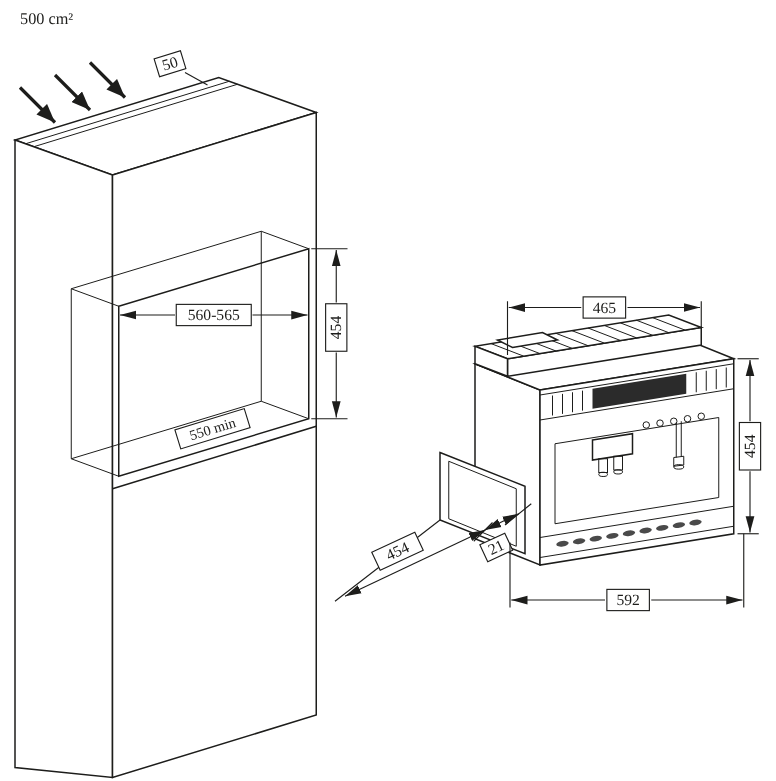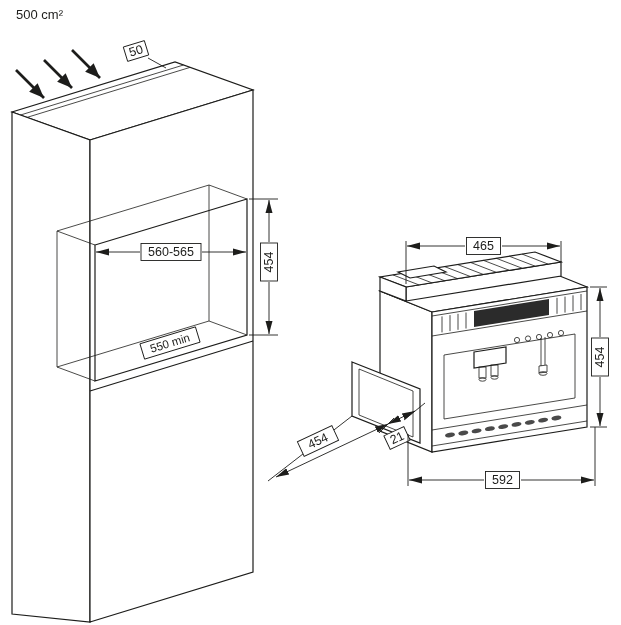--- a/index.html
+++ b/index.html
@@ -1,18 +1,18 @@
 <!DOCTYPE html>
 <html><head>
 <meta charset="utf-8">
 <style>
   html,body{margin:0;padding:0;background:#ffffff;}
   .stage{
     position:relative;width:621px;height:625px;background:#ffffff;
-    overflow:hidden;font-family:Liberation Sans, sans-serif;
+    overflow:hidden;font-family:Liberation Serif, serif;
   }
   svg{display:block;}
   .face{fill:#ffffff;stroke:#1d1d1b;stroke-width:1.2;stroke-linejoin:miter;}
   .ln{fill:none;stroke:#1d1d1b;stroke-width:1.2;stroke-linecap:butt;}
   .thin{fill:none;stroke:#1d1d1b;stroke-width:0.8;}
   .dim{fill:none;stroke:#1d1d1b;stroke-width:0.9;}
   .flow{fill:none;stroke:#1d1d1b;stroke-width:2.6;}
   .labbox{fill:#ffffff;stroke:#1d1d1b;stroke-width:0.9;}
   .hole{fill:#4a4a4a;stroke:none;}
   text{fill:#1d1d1b;font-size:12.5px;}

